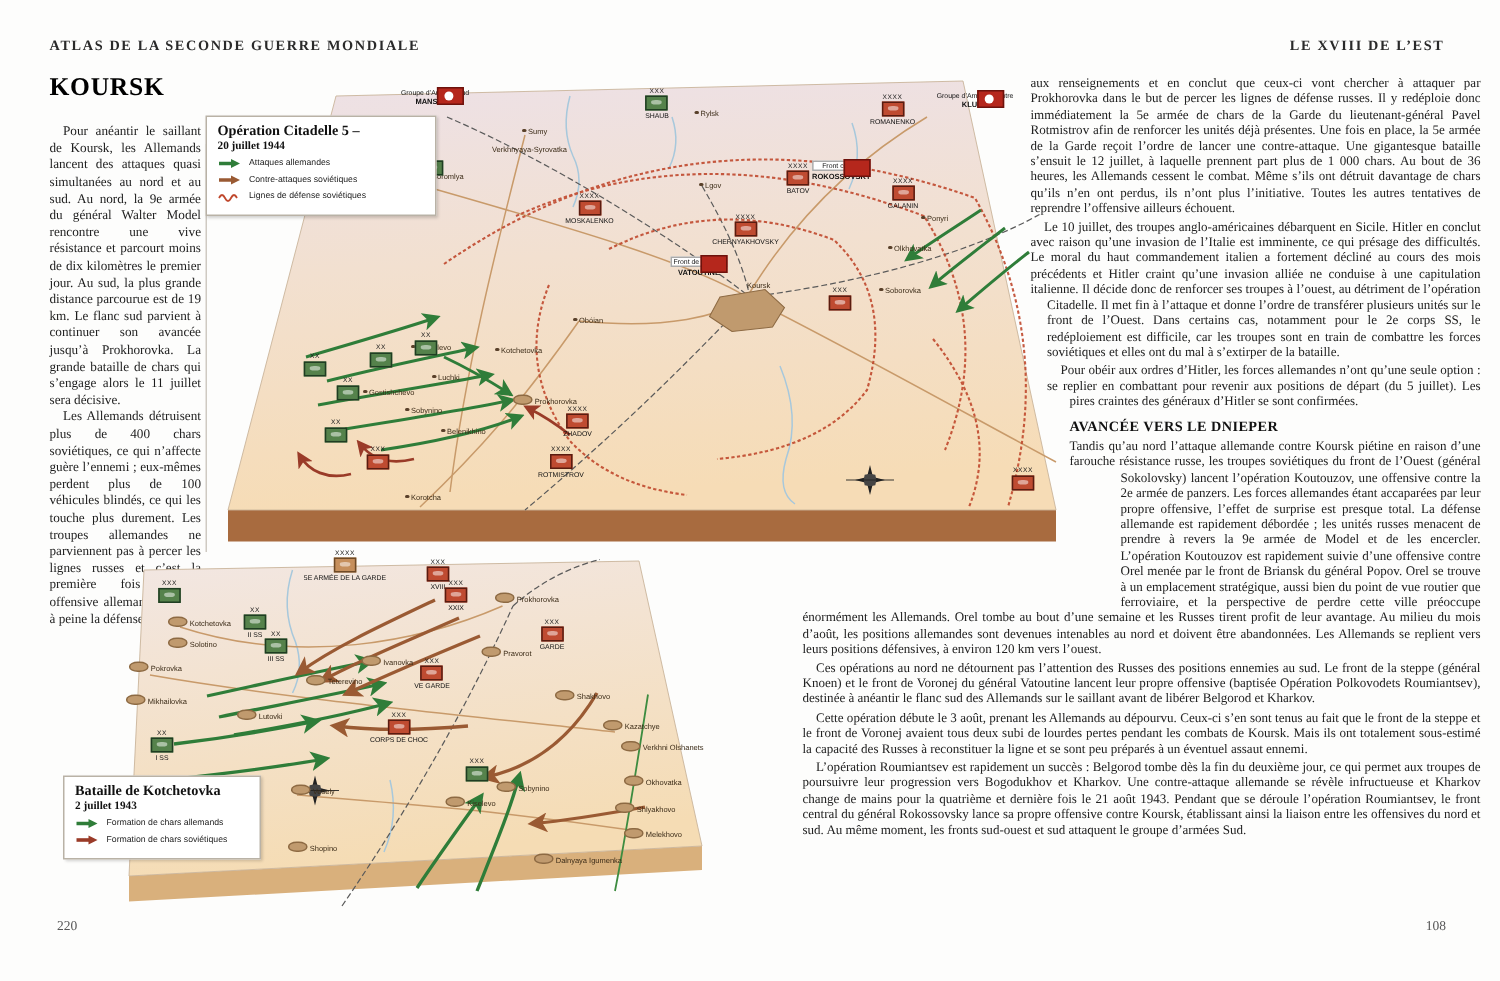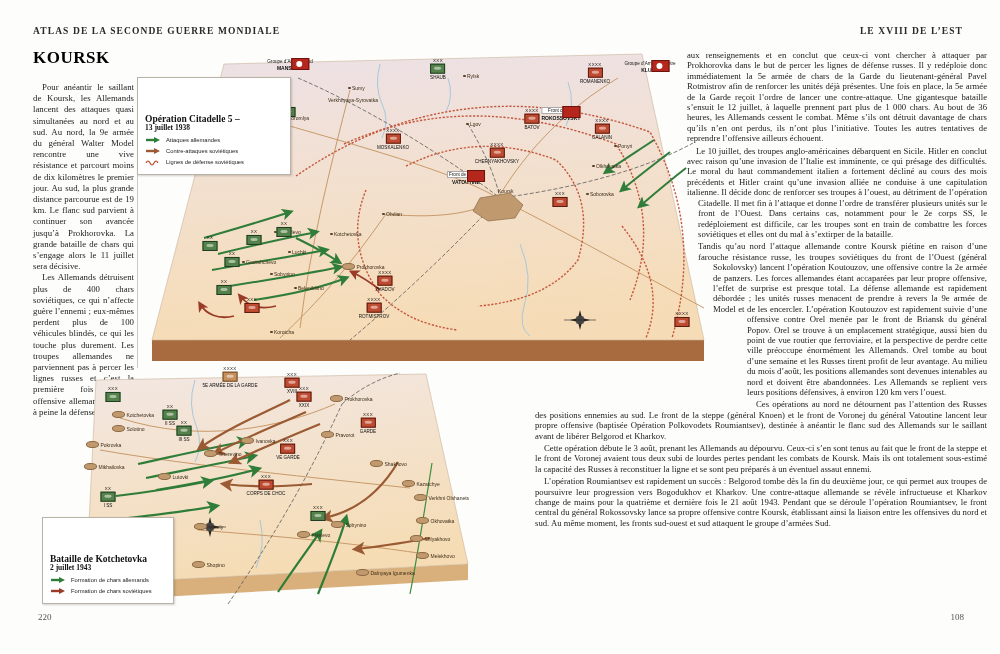--- a/index.html
+++ b/index.html
@@ -36,21 +36,21 @@
   .map{position:absolute;}
   #map1{left:148px;top:48px;width:562px;height:320px;}
   #map2{left:80px;top:368px;width:392px;height:240px;}
   .map svg.base{position:absolute;left:0;top:0;}
 
   
   .legend{position:absolute;background:#ffffff;border:1px solid #b9b2a6;box-shadow:1px 1px 2px rgba(0,0,0,.18);
           padding:5px 7px 5px 7px;z-index:30;}
   #legend1{left:137px;top:77px;width:138px;}
   #legend2{left:42px;top:517px;width:116px;}
-  .legend .lt{font-size:9.5px;font-weight:bold;color:#111;line-height:10px;margin-top:31px;}
+  .legend .lt{font-size:9.5px;font-weight:bold;color:#111;line-height:10px;}
   .legend .ls{font-size:7.5px;font-weight:bold;color:#111;margin-bottom:4px;line-height:8px;}
   .legend ul{list-style:none;margin:0;padding:0;}
   .legend li{display:flex;align-items:center;margin:3px 0;}
   .legend li svg{flex:0 0 auto;margin-right:5px;}
   .legend li span{font-size:5.8px;font-family:"Liberation Sans",sans-serif;color:#222;line-height:6.5px;}
 
   
   .city{position:absolute;font-family:"Liberation Sans",sans-serif;font-size:5px;color:#3c2c18;
         white-space:nowrap;transform:translate(-2px,-3px);z-index:12;}
   .city.dot::before{content:"";display:inline-block;width:2.5px;height:2.5px;background:#59402a;
@@ -272,21 +272,21 @@
         <span class="bx"></span>
       </div>
       <div class="flag german" style="left: 142px; top: 10px;"><span class="mast"><span class="cloth"></span></span><span class="l1">Groupe d’Armées Sud</span><span class="l2">MANSTEIN</span></div>
       <div class="flag german" style="left: 502px; top: 12px;"><span class="mast"><span class="cloth"></span></span><span class="l1">Groupe d’Armées Centre</span><span class="l2">KLUGE</span></div>
       <div class="flag soviet" style="left: 413px; top: 58px;"><span class="mast"><span class="cloth"></span></span><span class="l1">Front central</span><span class="l2">ROKOSSOVSKY</span></div>
       <div class="flag soviet" style="left: 318px; top: 122px;"><span class="mast"><span class="cloth"></span></span><span class="l1">Front de Voronej</span><span class="l2">VATOUTINE</span></div>
     </div>
 
   <div class="legend" id="legend1">
     <div class="lt">Opération Citadelle 5 –</div>
-    <div class="ls">13 juillet 1938</div>
+    <div class="ls">20 juillet 1944</div>
     <ul>
       <li>
         <svg width="16" height="8">
             <path d="M1,4 L11,4" stroke="#2f7d39" stroke-width="2.4"></path>
             <path d="M9,1 L15,4 L9,7 Z" fill="#2f7d39"></path>
           </svg>
         <span>Attaques allemandes</span>
       </li>
       <li>
         <svg width="16" height="8">
@@ -447,20 +447,22 @@
     </ul>
   </div>
 
   <div id="rcol">
     <div class="sp sp1"></div>
     <div class="sp sp2"></div>
     <div class="sp sp3"></div>
     <div class="sp sp4"></div>
     <p class="first">aux renseignements et en conclut que ceux-ci vont chercher à attaquer par Prokhorovka dans le but de percer les lignes de défense russes. Il y redéploie donc immédiatement la 5e armée de chars de la Garde du lieutenant-général Pavel Rotmistrov afin de renforcer les unités déjà présentes. Une fois en place, la 5e armée de la Garde reçoit l’ordre de lancer une contre-attaque. Une gigantesque bataille s’ensuit le 12 juillet, à laquelle prennent part plus de 1 000 chars. Au bout de 36 heures, les Allemands cessent le combat. Même s’ils ont détruit davantage de chars qu’ils n’en ont perdus, ils n’ont plus l’initiative. Toutes les autres tentatives de reprendre l’offensive ailleurs échouent.</p>
     <p>Le 10 juillet, des troupes anglo-américaines débarquent en Sicile. Hitler en conclut avec raison qu’une invasion de l’Italie est imminente, ce qui présage des difficultés. Le moral du haut commandement italien a fortement décliné au cours des mois précédents et Hitler craint qu’une invasion alliée ne conduise à une capitulation italienne. Il décide donc de renforcer ses troupes à l’ouest, au détriment de l’opération Citadelle. Il met fin à l’attaque et donne l’ordre de transférer plusieurs unités sur le front de l’Ouest. Dans certains cas, notamment pour le 2e corps SS, le redéploiement est difficile, car les troupes sont en train de combattre les forces soviétiques et elles ont du mal à s’extirper de la bataille.</p>
+    <p>Pour obéir aux ordres d’Hitler, les forces allemandes n’ont qu’une seule option : se replier en combattant pour revenir aux positions de départ (du 5 juillet). Les pires craintes des généraux d’Hitler se sont confirmées.</p>
+    <h3>AVANCÉE VERS LE DNIEPER</h3>
     <p class="first">Tandis qu’au nord l’attaque allemande contre Koursk piétine en raison d’une farouche résistance russe, les troupes soviétiques du front de l’Ouest (général Sokolovsky) lancent l’opération Koutouzov, une offensive contre la 2e armée de panzers. Les forces allemandes étant accaparées par leur propre offensive, l’effet de surprise est presque total. La défense allemande est rapidement débordée ; les unités russes menacent de prendre à revers la 9e armée de Model et de les encercler. L’opération Koutouzov est rapidement suivie d’une offensive contre Orel menée par le front de Briansk du général Popov. Orel se trouve à un emplacement stratégique, aussi bien du point de vue routier que ferroviaire, et la perspective de perdre cette ville préoccupe énormément les Allemands. Orel tombe au bout d’une semaine et les Russes tirent profit de leur avantage. Au milieu du mois d’août, les positions allemandes sont devenues intenables au nord et doivent être abandonnées. Les Allemands se replient vers leurs positions défensives, à environ 120 km vers l’ouest.</p>
     <p>Ces opérations au nord ne détournent pas l’attention des Russes des positions ennemies au sud. Le front de la steppe (général Knoen) et le front de Voronej du général Vatoutine lancent leur propre offensive (baptisée Opération Polkovodets Roumiantsev), destinée à anéantir le flanc sud des Allemands sur le saillant avant de libérer Belgorod et Kharkov.</p>
     <p>Cette opération débute le 3 août, prenant les Allemands au dépourvu. Ceux-ci s’en sont tenus au fait que le front de la steppe et le front de Voronej avaient tous deux subi de lourdes pertes pendant les combats de Koursk. Mais ils ont totalement sous-estimé la capacité des Russes à reconstituer la ligne et se sont peu préparés à un éventuel assaut ennemi.</p>
     <p>L’opération Roumiantsev est rapidement un succès : Belgorod tombe dès la fin du deuxième jour, ce qui permet aux troupes de poursuivre leur progression vers Bogodukhov et Kharkov. Une contre-attaque allemande se révèle infructueuse et Kharkov change de mains pour la quatrième et dernière fois le 21 août 1943. Pendant que se déroule l’opération Roumiantsev, le front central du général Rokossovsky lance sa propre offensive contre Koursk, établissant ainsi la liaison entre les offensives du nord et sud. Au même moment, les fronts sud-ouest et sud attaquent le groupe d’armées Sud.</p>
   </div>
 
   <div class="pagenum" id="pn-left">220</div>
   <div class="pagenum" id="pn-right">108</div>
 
 </div>

